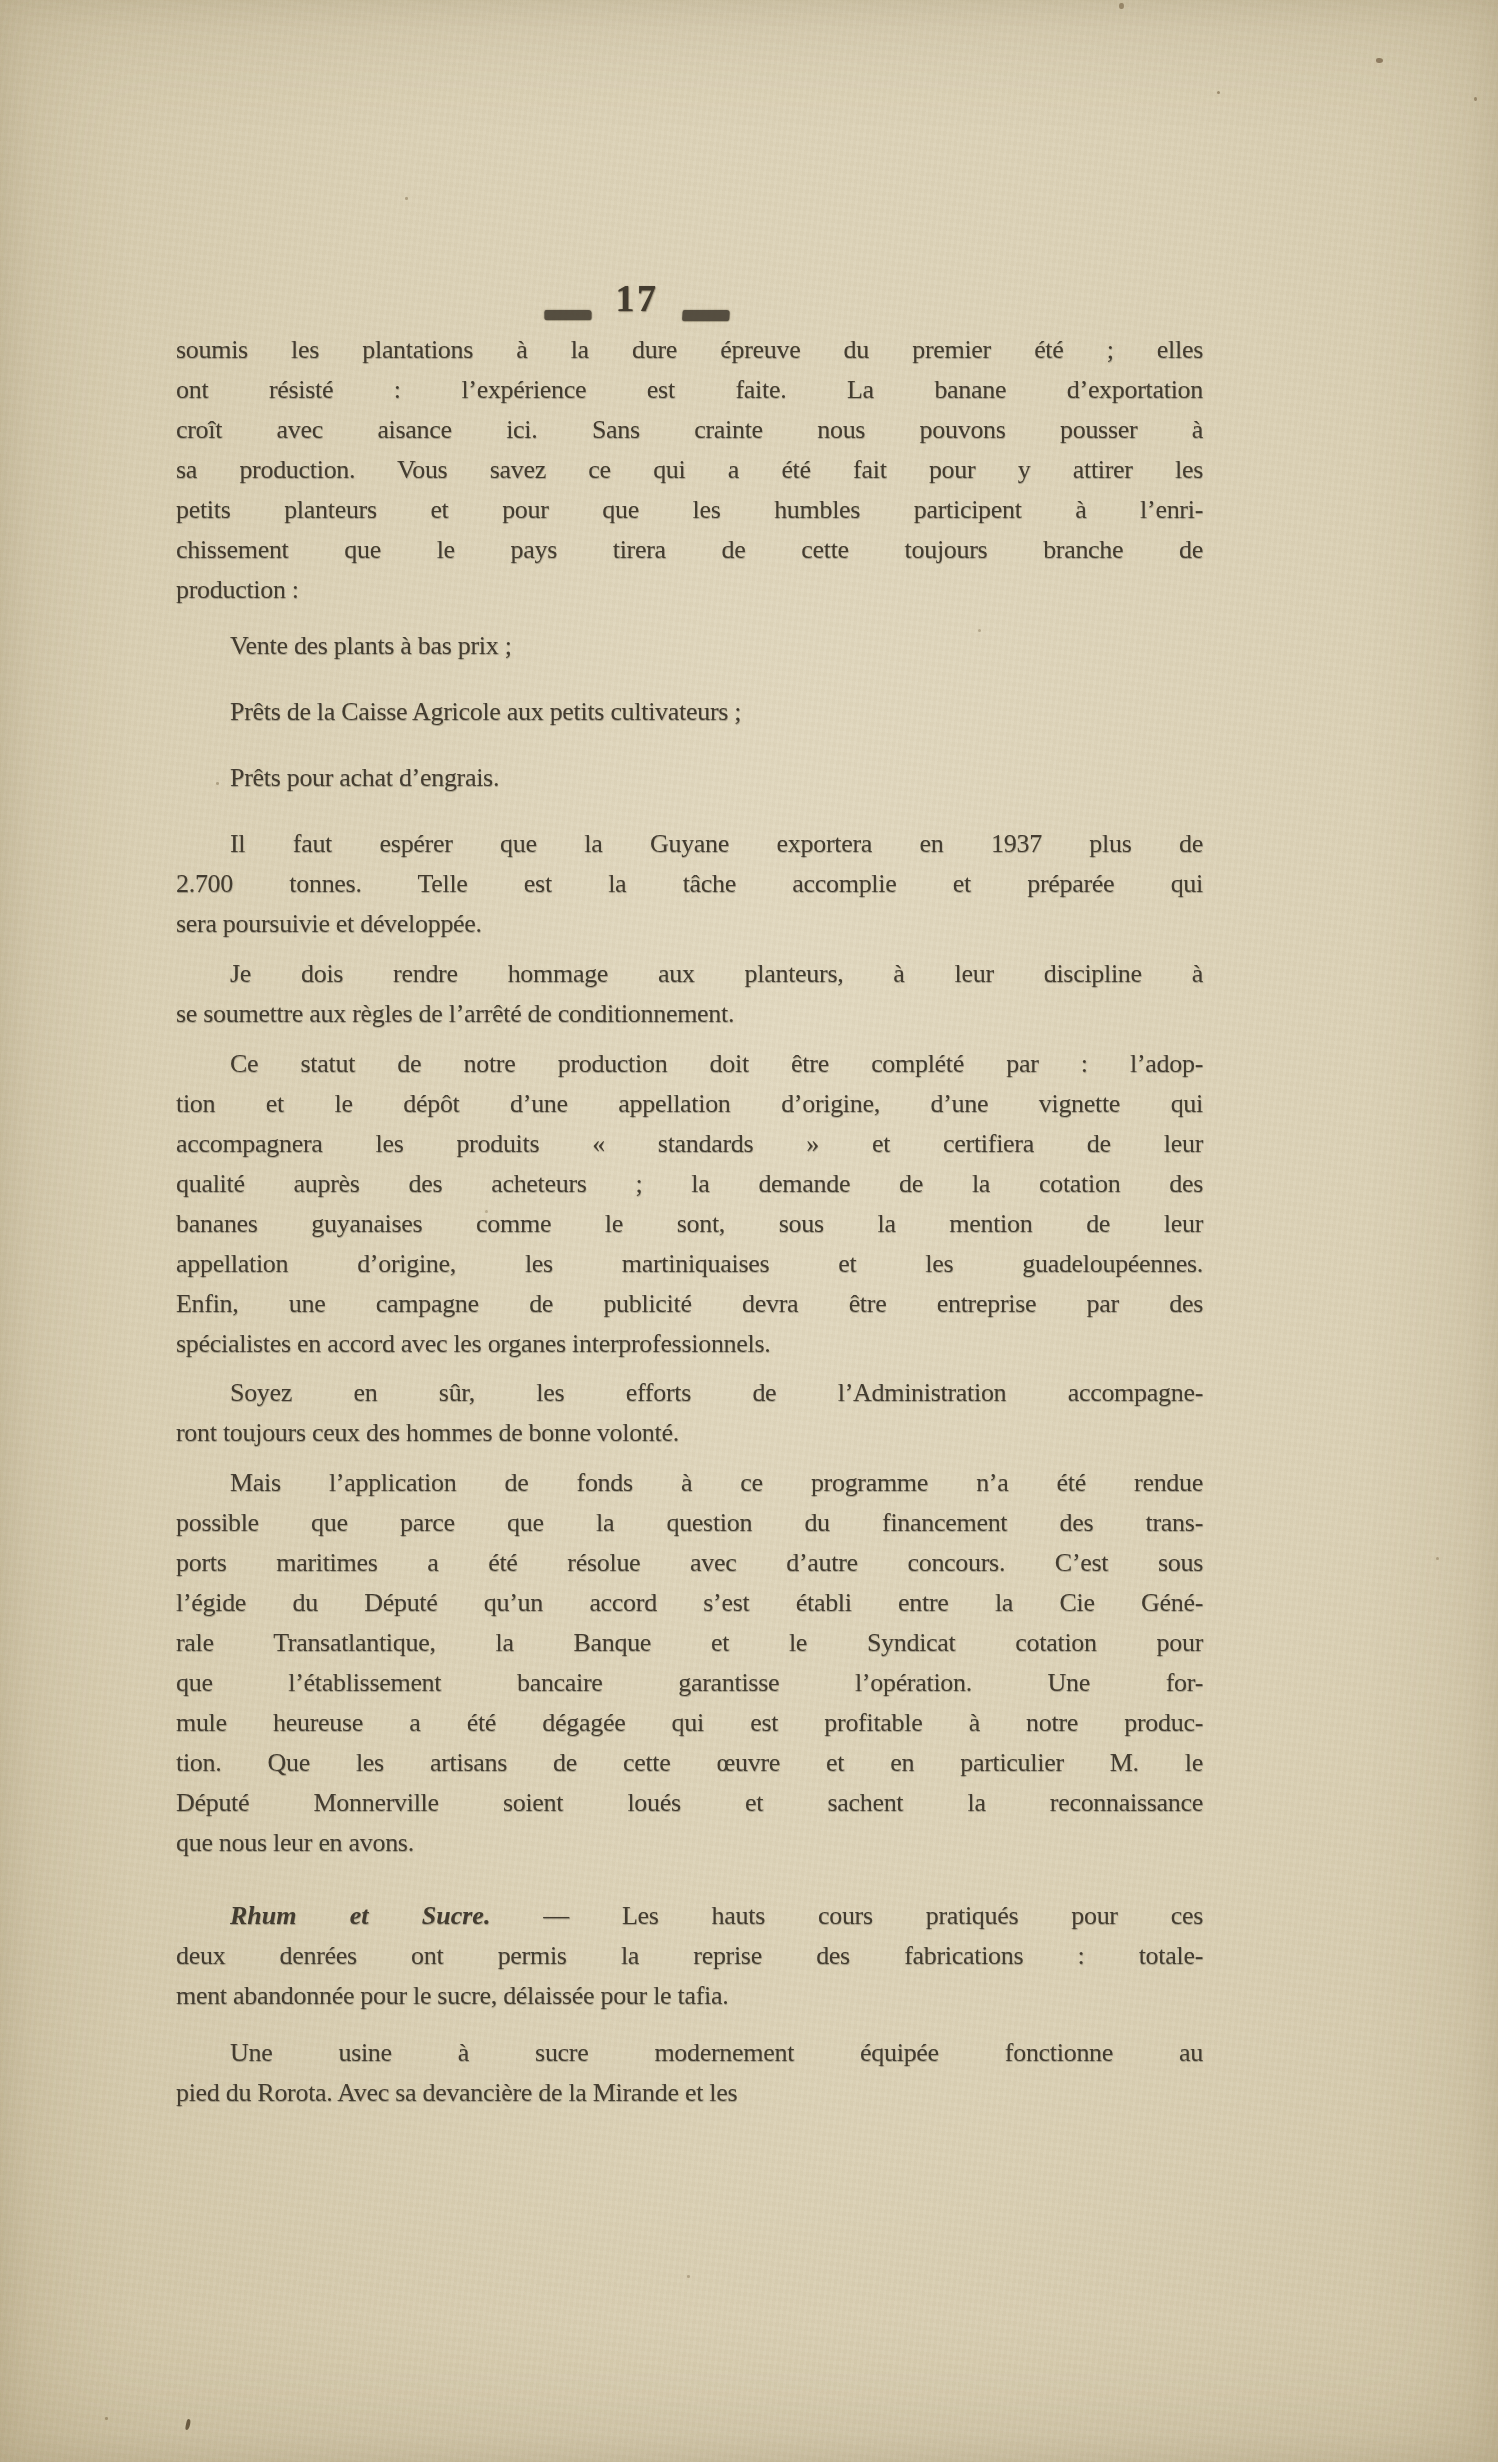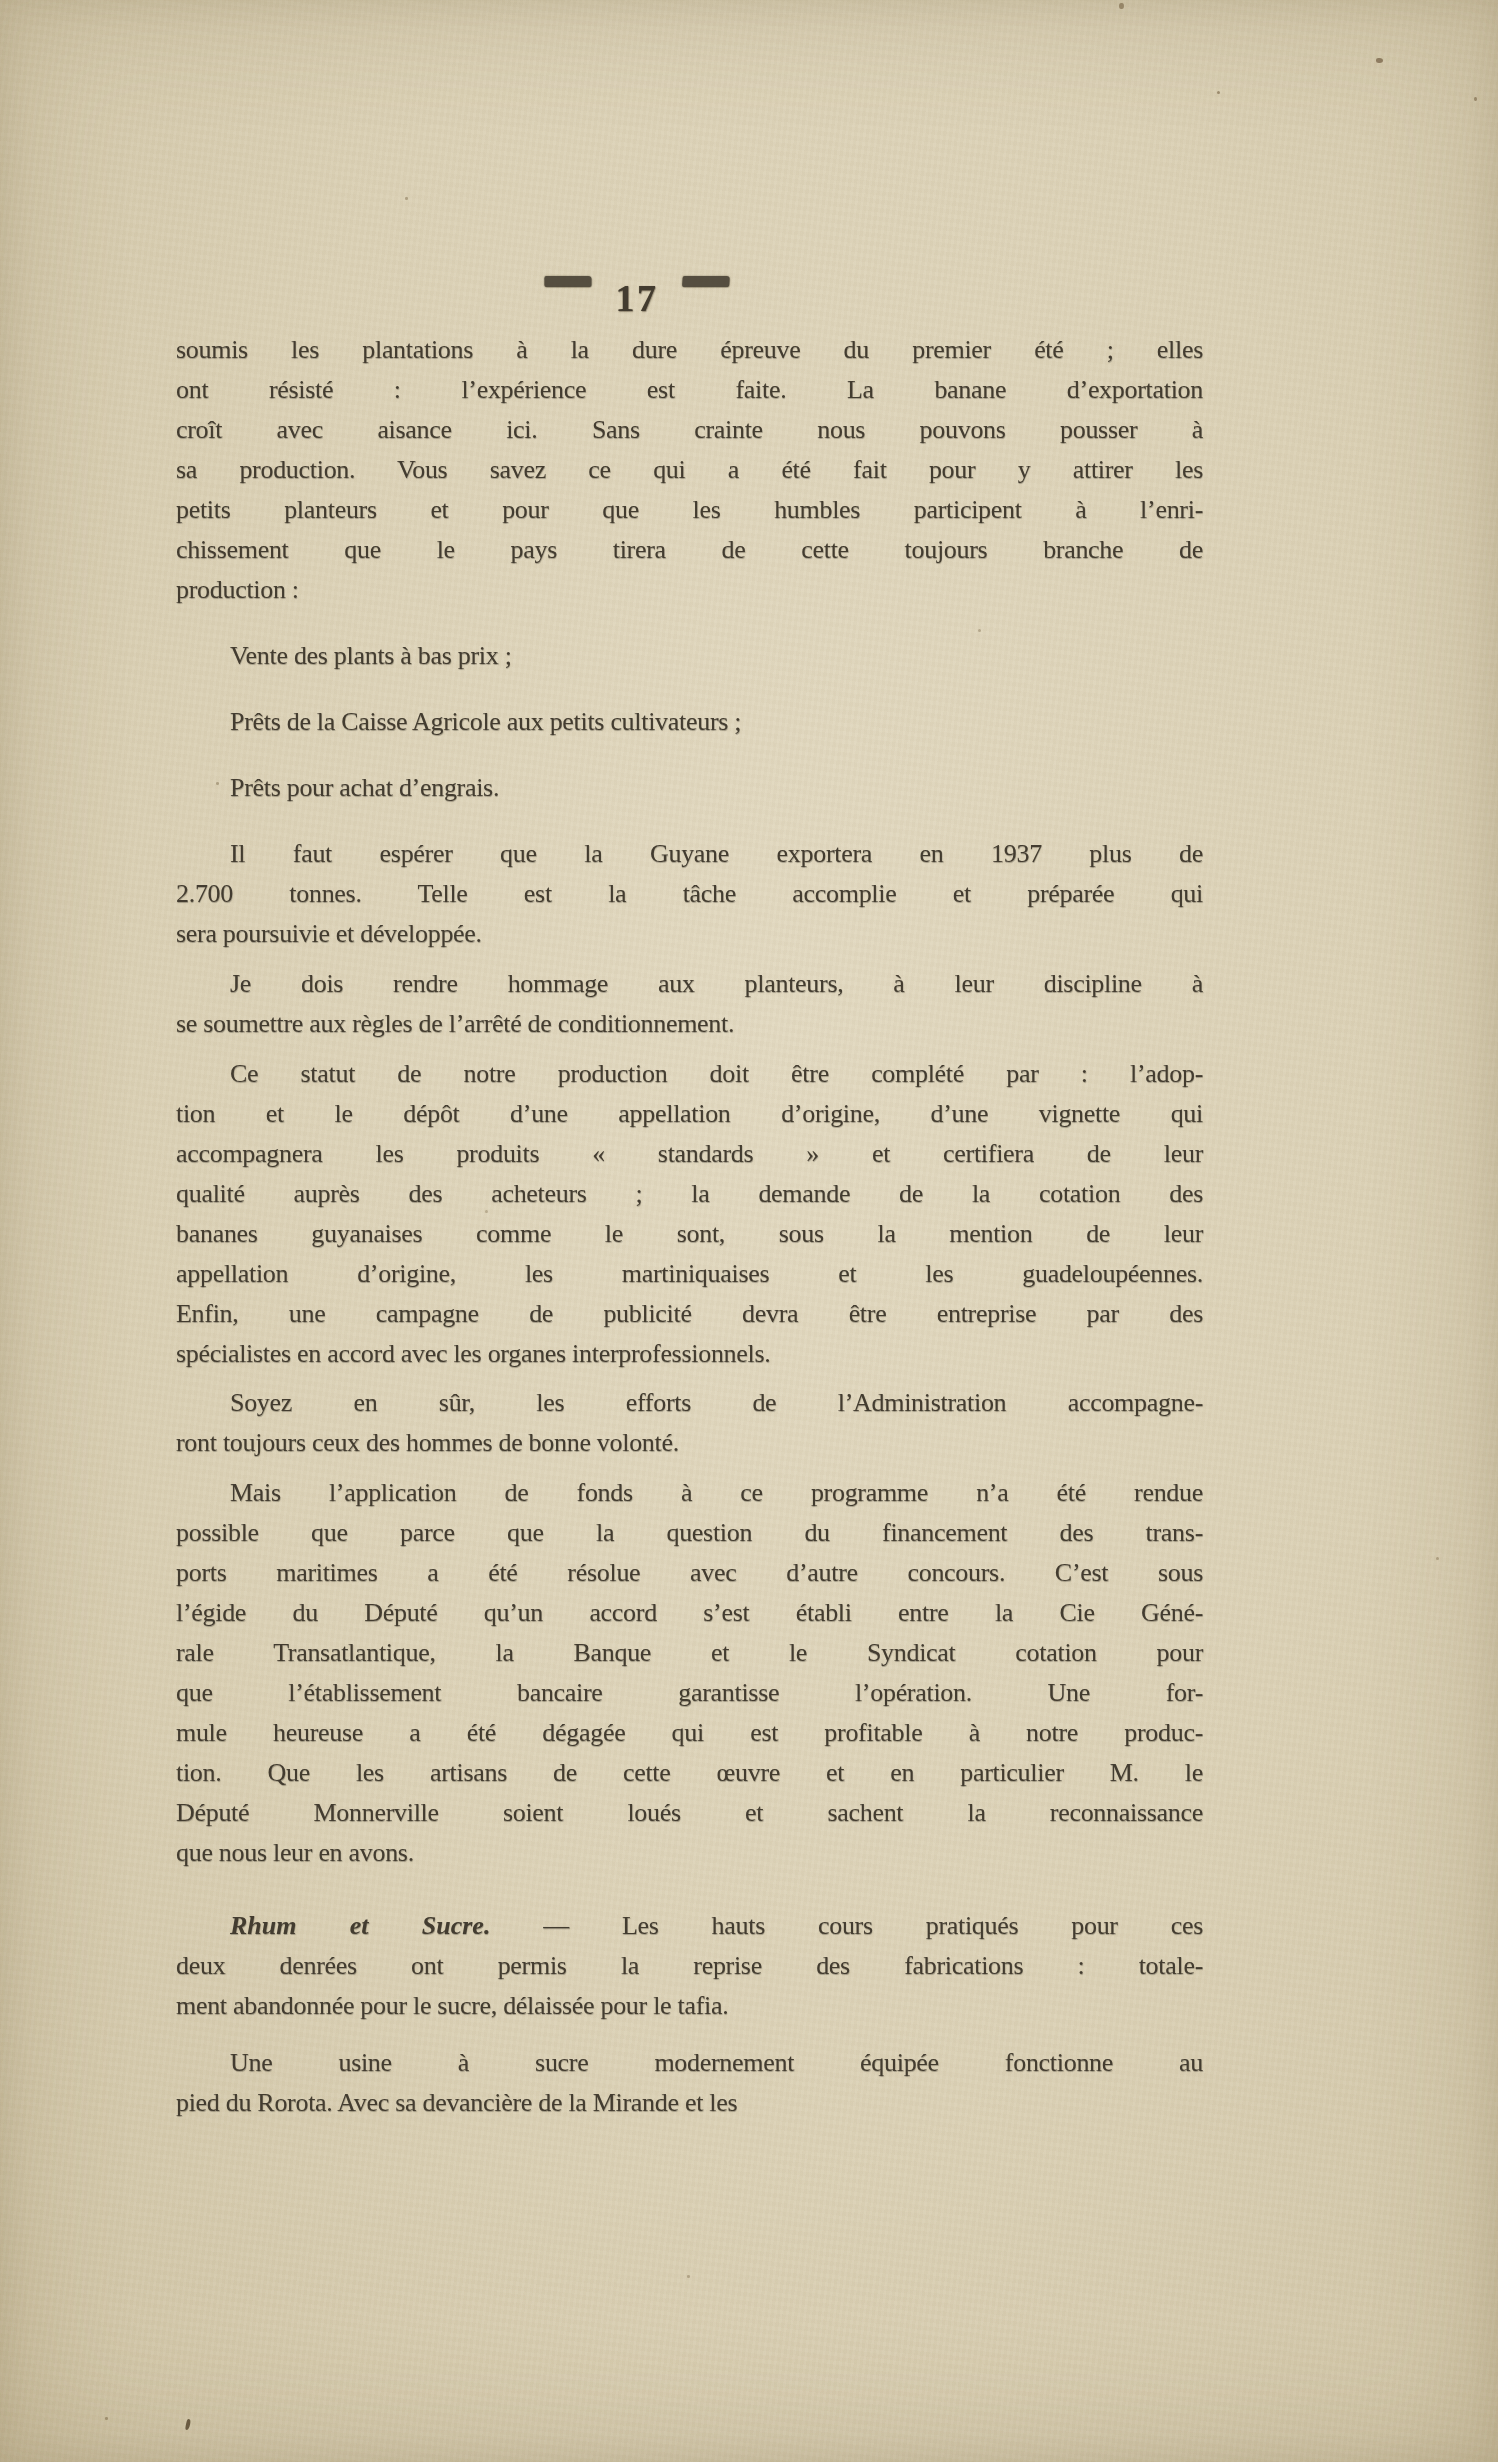--- a/index.html
+++ b/index.html
@@ -21,21 +21,21 @@
       repeating-linear-gradient(97deg, rgba(255,255,255,0.022) 0 2.6px, rgba(128,105,64,0.022) 2.6px 5.9px),
       repeating-linear-gradient(8deg, rgba(255,255,255,0.018) 0 3.9px, rgba(128,105,64,0.016) 3.9px 8.5px),
       radial-gradient(ellipse at 52% 42%, #e2d9c1 0%, #dbd1b6 55%, #d2c7a9 88%, #cbbf9f 100%);
     box-shadow: inset 0 0 124px rgba(118,98,62,0.22), inset 0 0 30px rgba(118,98,62,0.10);
   }
   .page-header{
     position:absolute;
     top:276px;left:637px;
     transform:translateX(-50%);
     white-space:nowrap;
-    display:flex;align-items:flex-start;gap:24px;
+    display:flex;align-items:flex-end;gap:24px;
     color:var(--ink);
   }
   .page-number{
     font-size:38px;
     font-weight:bold;
     letter-spacing:2.6px;
     text-shadow:0.7px 0.7px 1.3px rgba(62,52,34,0.45), 0 0 0.7px rgba(62,52,34,0.6);
   }
   .header-dash{
     display:inline-block;
@@ -51,21 +51,21 @@
     left:176px;top:330px;
     width:1027px;
     color:var(--ink);
     font-size:26px;
     line-height:40px;
     letter-spacing:-0.3px;
     text-shadow:0.4px 0.6px 0.7px rgba(67,60,47,0.38);
   }
   .para{margin:0;}
   .para + .para{margin-top:9.8px;}
-  .para.list{margin-top:26px;padding-left:54px;}
+  .para.list{margin-top:16px;padding-left:54px;}
   .para.list + .para{margin-top:26px;}
   .para.section{margin-top:33px;margin-bottom:17px;}
   .para.indent .tline:first-child{text-indent:54px;}
   .tline{
     text-align:justify;
     text-align-last:justify;
   }
   .tline.final{text-align-last:left;}
   .para.list .tline{text-align-last:left;}
   em.lead{

